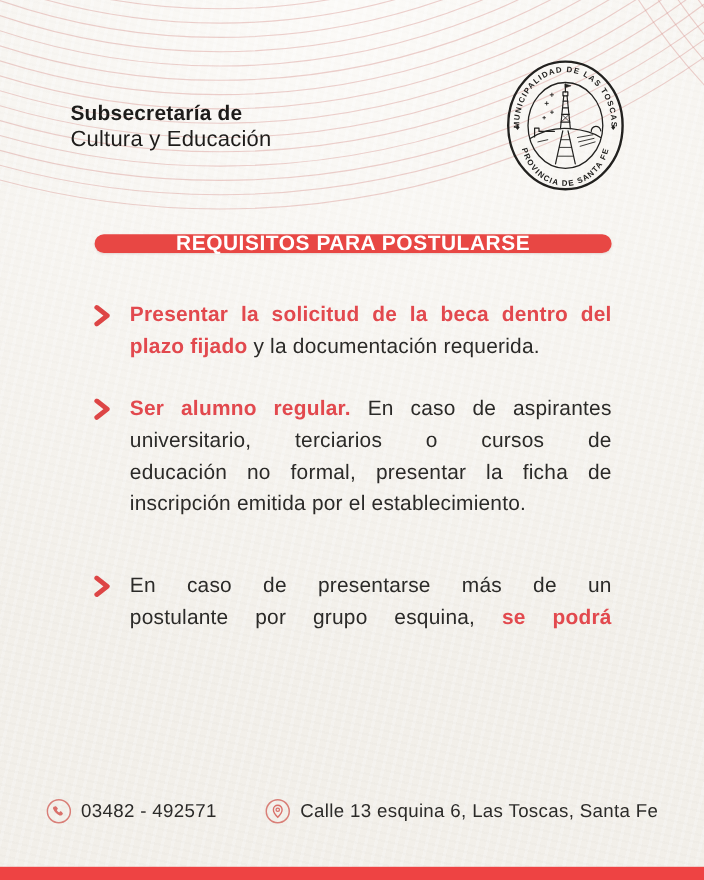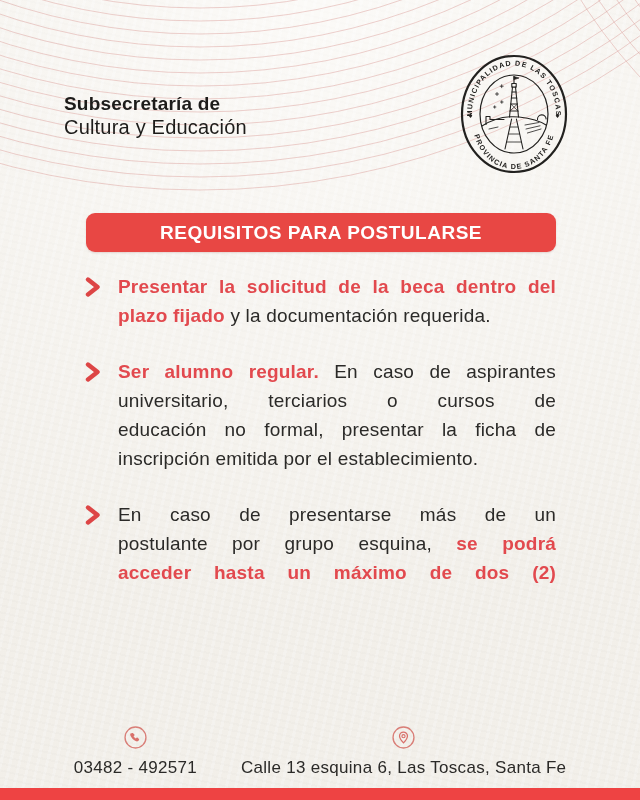--- a/index.html
+++ b/index.html
@@ -14,34 +14,34 @@
   }
   .waves{position:absolute;left:0;top:0;pointer-events:none;}
   .waves circle{fill:none;stroke:#d99a94;stroke-width:1;opacity:.45;}
   .header{position:absolute;left:64px;top:92px;color:#1d1c1a;}
   .header .h1{font-size:19px;font-weight:700;line-height:23px;letter-spacing:.2px;}
   .header .h2{font-size:20px;font-weight:400;line-height:25px;letter-spacing:.2px;}
   .seal{position:absolute;left:459px;top:53px;}
   .seal .ink{stroke:#22211f;fill:none;stroke-linecap:round;stroke-linejoin:round;}
   .seal text{fill:#22211f;font-family:"Liberation Sans",sans-serif;font-weight:700;font-size:7.2px;letter-spacing:1.1px;}
   .banner{
-    position:absolute;left:86px;top:213px;width:470px;height:39px;border-radius:9px;
+    position:absolute;left:86px;top:213px;width:470px;height:17px;border-radius:9px;
     background:#e84744;color:#ffffff;display:flex;align-items:center;justify-content:center;
     font-size:19px;font-weight:700;letter-spacing:.5px;
     box-shadow:0 1px 2px rgba(120,30,30,.15);
   }
   .bullet{position:absolute;left:85px;width:471px;display:flex;}
   .chev{flex:0 0 16px;margin-top:5px;}
   .ptext{margin-left:17px;width:438px;}
   .ln{font-size:19px;line-height:29px;letter-spacing:.2px;white-space:normal;}
   .jl{text-align:justify;text-align-last:justify;-moz-text-align-last:justify;text-justify:inter-word;}
   .seg-red{color:#e2494e;font-weight:700;}
   .seg-dark{color:#2b2a28;font-weight:400;}
   .footer{position:absolute;left:0;right:0;top:726px;display:flex;justify-content:center;gap:44px;align-items:center;}
-  .fitem{display:flex;align-items:center;gap:9px;color:#2b2a28;font-size:17px;letter-spacing:.3px;flex-direction:column;}
+  .fitem{display:flex;align-items:center;gap:9px;color:#2b2a28;font-size:17px;letter-spacing:.3px;}
   .bottom-bar{position:absolute;left:0;right:0;bottom:0;height:12px;background:#ee4343;}
 </style>
 </head>
 <body>
 
 <div class="canvas">
 
   <svg class="waves" width="640" height="235" viewBox="0 0 640 235">
     <circle cx="200" cy="-580" r="588"></circle>
       <circle cx="200" cy="-580" r="601"></circle>
@@ -128,28 +128,27 @@
       <path d="M3,2.5 L12.5,10 L3,17.5" fill="none" stroke="#dd4545" stroke-width="4.4" stroke-linecap="round" stroke-linejoin="round"></path>
     </svg>
     <div class="ptext">
       <div class="ln jl"><span class="seg-red">Ser alumno regular.</span><span class="seg-dark"> En caso de aspirantes</span></div>
       <div class="ln jl"><span class="seg-dark">universitario, terciarios o cursos de</span></div>
       <div class="ln jl"><span class="seg-dark">educación no formal, presentar la ficha de</span></div>
       <div class="ln"><span class="seg-dark">inscripción emitida por el establecimiento.</span></div>
     </div>
   </div>
 
-  <div class="bullet" style="top:500px">
+  <div class="bullet" style="top:518px">
     <svg class="chev" width="16" height="20" viewBox="0 0 16 20">
       <path d="M3,2.5 L12.5,10 L3,17.5" fill="none" stroke="#dd4545" stroke-width="4.4" stroke-linecap="round" stroke-linejoin="round"></path>
     </svg>
     <div class="ptext">
       <div class="ln jl"><span class="seg-dark">En caso de presentarse más de un</span></div>
       <div class="ln jl"><span class="seg-dark">postulante por grupo esquina, </span><span class="seg-red">se podrá</span></div>
-      <div class="ln jl"><span class="seg-red">acceder hasta un máximo de dos (2)</span></div>
     </div>
   </div>
 
   <div class="footer">
     <div class="fitem">
       <svg width="23" height="23" viewBox="0 0 22 22">
         <circle cx="11" cy="11" r="10" fill="none" stroke="#d97f78" stroke-width="1.3"></circle>
         <path d="M7.6 6.9c.3-.3.8-.3 1.1 0l1.2 1.2c.3.3.3.8 0 1.1l-.7.7c.4.8 1.3 1.7 2.1 2.1l.7-.7c.3-.3.8-.3 1.1 0l1.2 1.2c.3.3.3.8 0 1.1l-.6.6c-.5.5-1.3.7-2.1.4-1.2-.5-2.4-1.3-3.3-2.2-.9-.9-1.7-2.1-2.2-3.3-.3-.8-.1-1.6.4-2.1z" fill="#d9706a"></path>
       </svg>
       <span>03482 - 492571</span>

